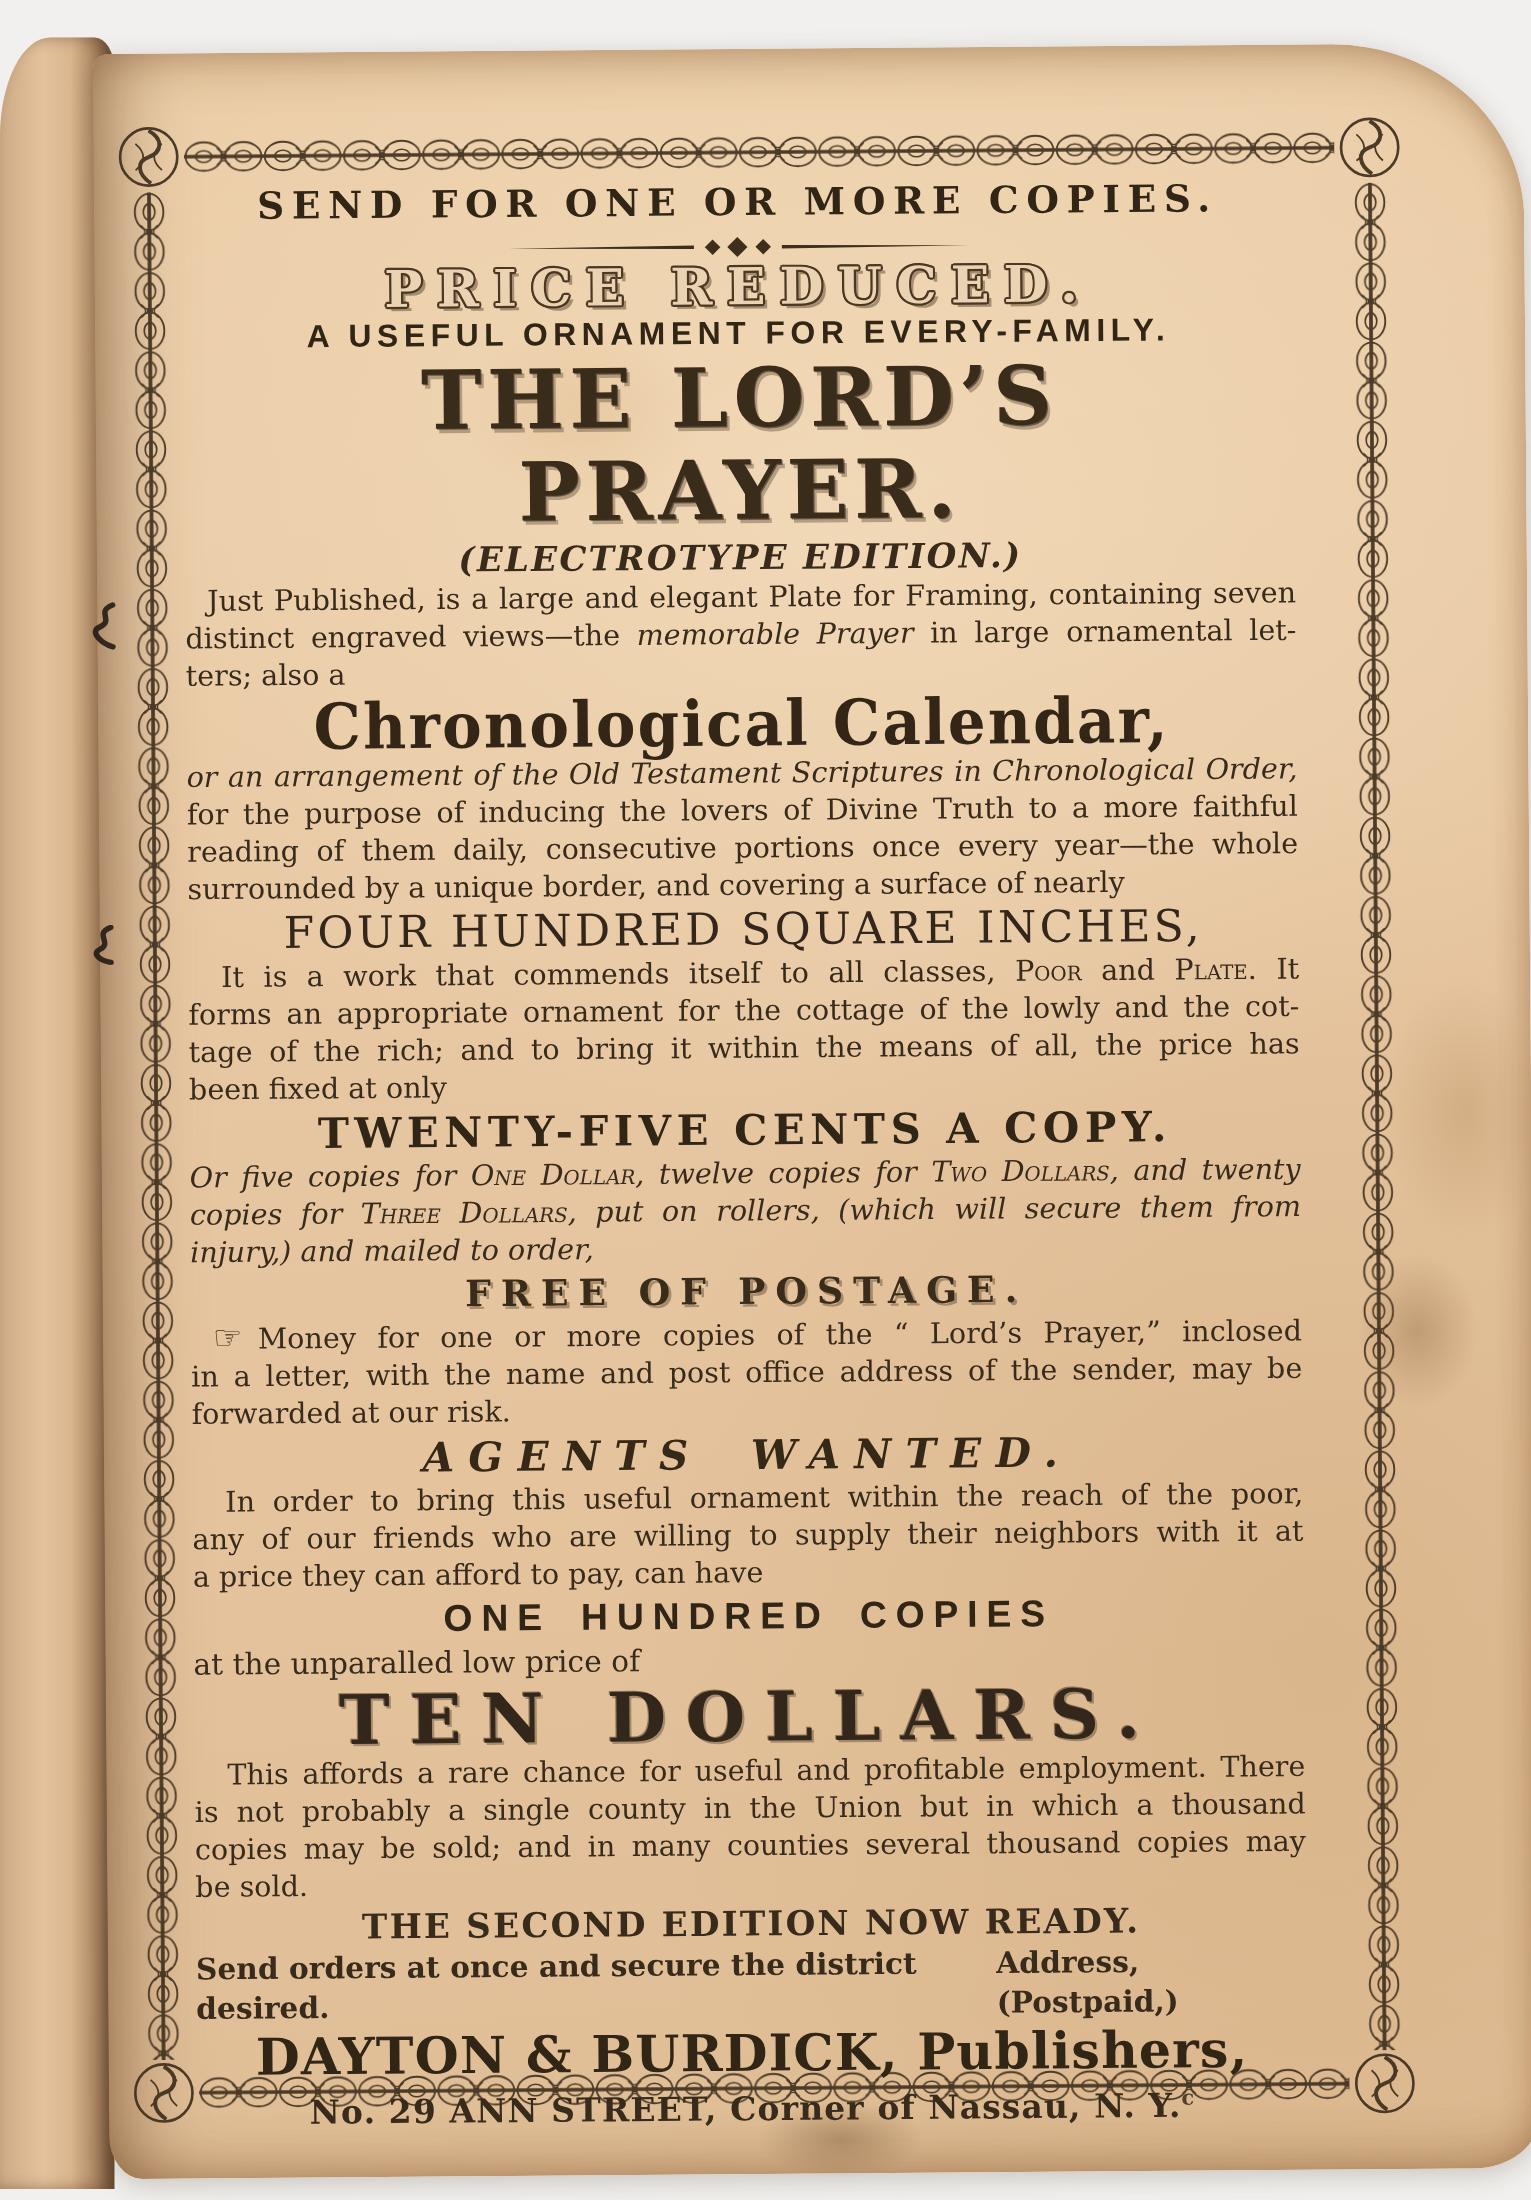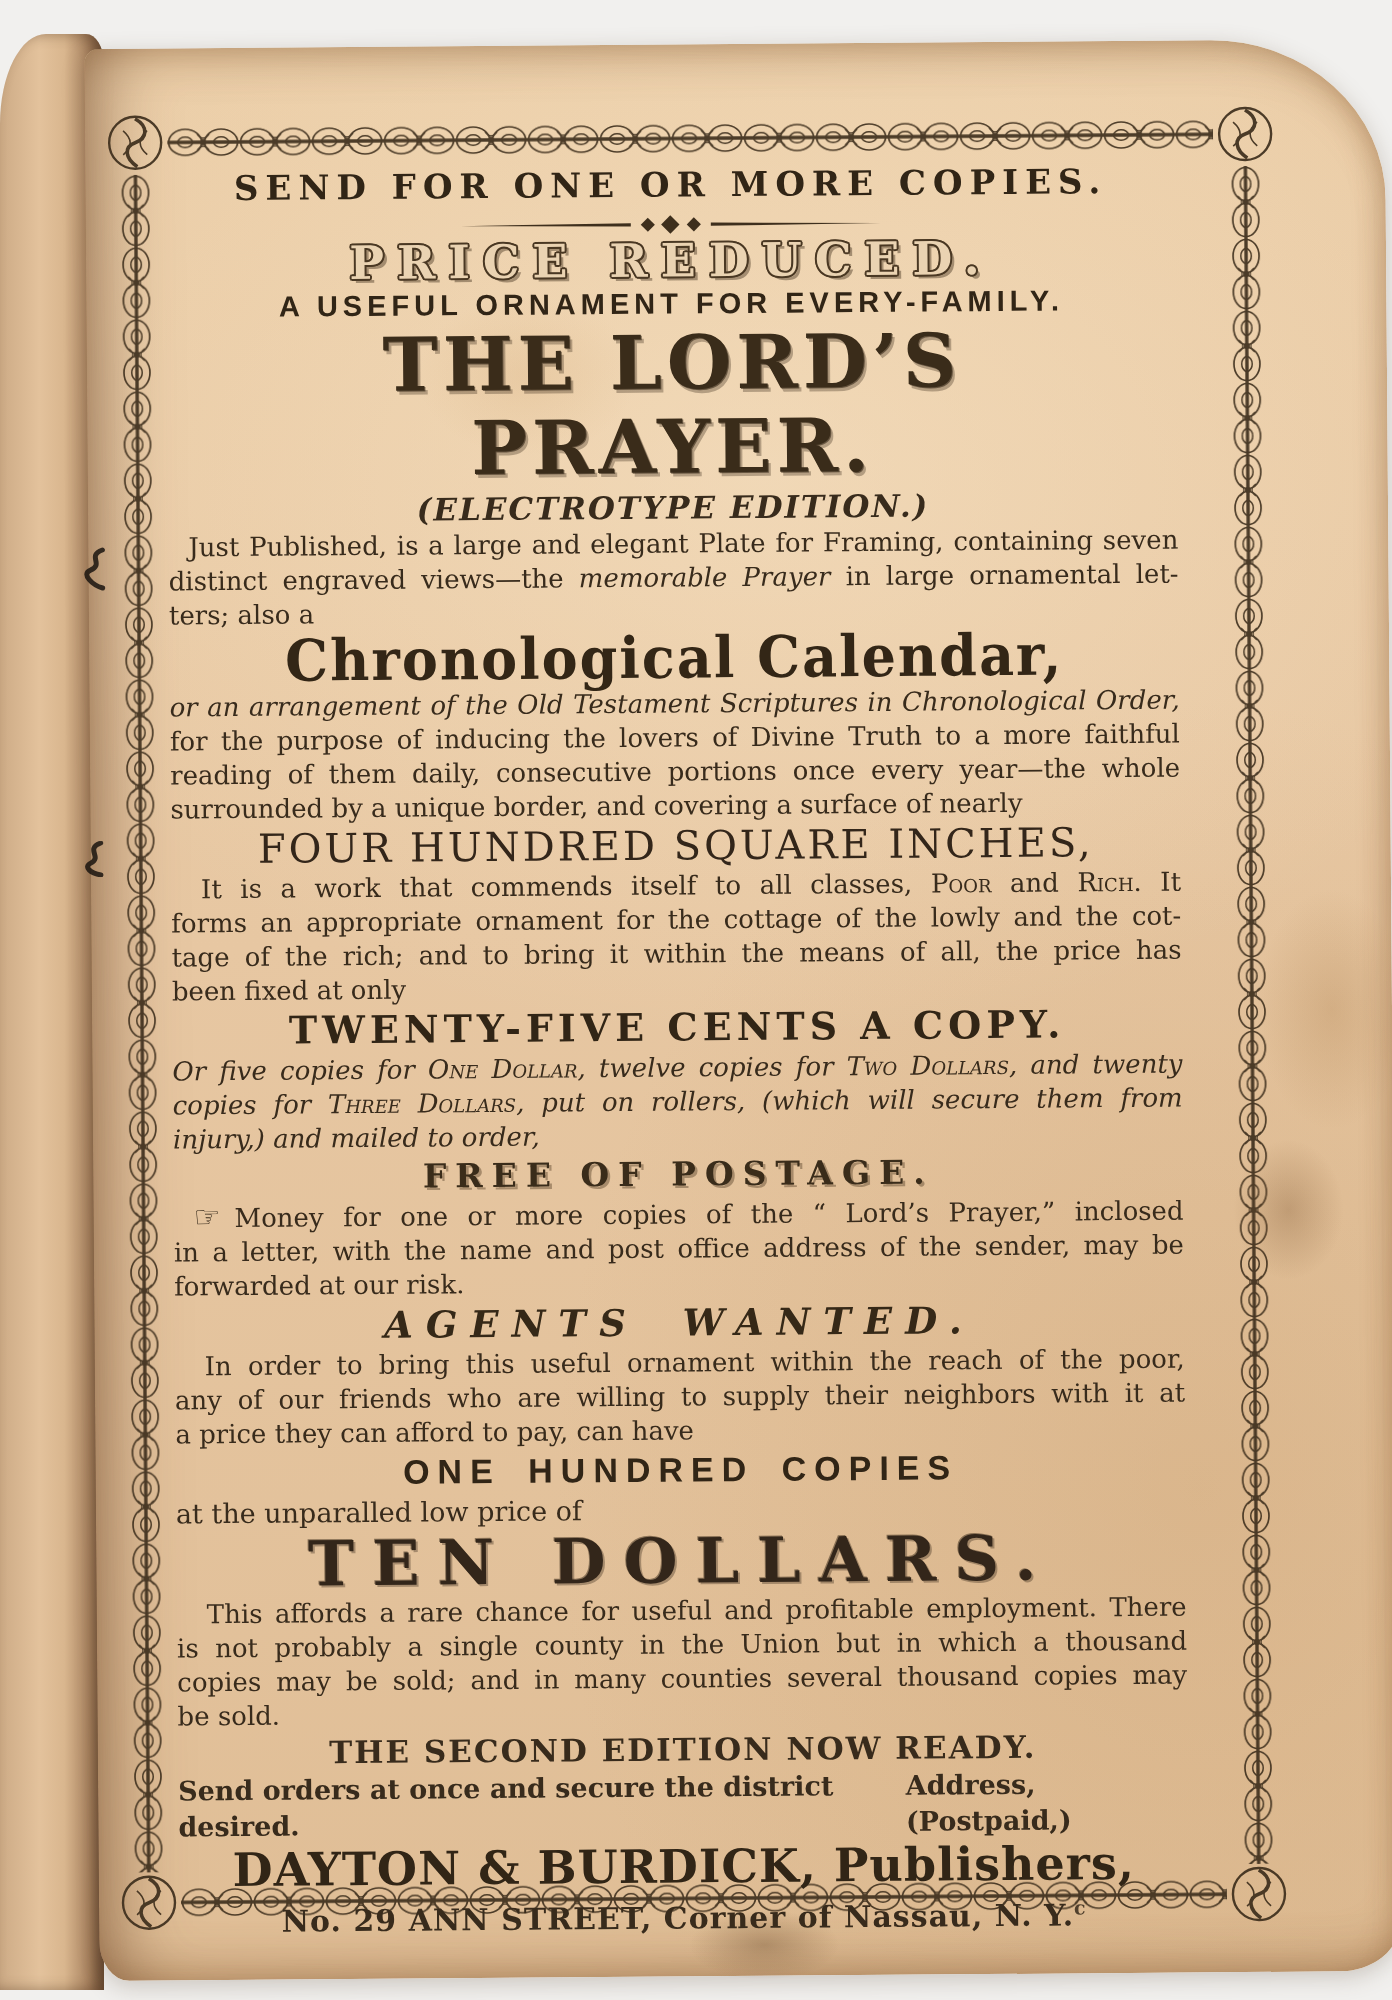--- a/index.html
+++ b/index.html
@@ -202,21 +202,21 @@
     <div class="p2">
       <div class="pline jl it">or an arrangement of the Old Testament Scriptures in Chronological Order,</div>
       <div class="pline jl">for the purpose of inducing the lovers of Divine Truth to a more faithful</div>
       <div class="pline jl">reading of them daily, consecutive portions once every year—the whole</div>
       <div class="pline el">surrounded by a unique border, and covering a surface of nearly</div>
     </div>
 
     <div class="ctr h-four">FOUR HUNDRED SQUARE INCHES,</div>
 
     <div>
-      <div class="pline jl ind30"><span>It is a work that commends itself to all classes, </span><span class="sc">Poor</span><span> and </span><span class="sc">Rich</span><span>.  It</span></div>
+      <div class="pline jl ind30"><span>It is a work that commends itself to all classes, </span><span class="sc">Poor</span><span> and </span><span class="sc">Plate</span><span>.  It</span></div>
       <div class="pline jl">forms an appropriate ornament for the cottage of the lowly and the cot-</div>
       <div class="pline jl">tage of the rich; and to bring it within the means of all, the price has</div>
       <div class="pline el">been fixed at only</div>
     </div>
 
     <div class="ctr h-twenty">TWENTY-FIVE CENTS A COPY.</div>
 
     <div class="it">
       <div class="pline jl"><span>Or five copies for </span><span class="sc">One Dollar</span><span>, twelve copies for </span><span class="sc">Two Dollars</span><span>, and twenty</span></div>
       <div class="pline jl"><span>copies for </span><span class="sc">Three Dollars</span><span>, put on rollers, (which will secure them from</span></div>

